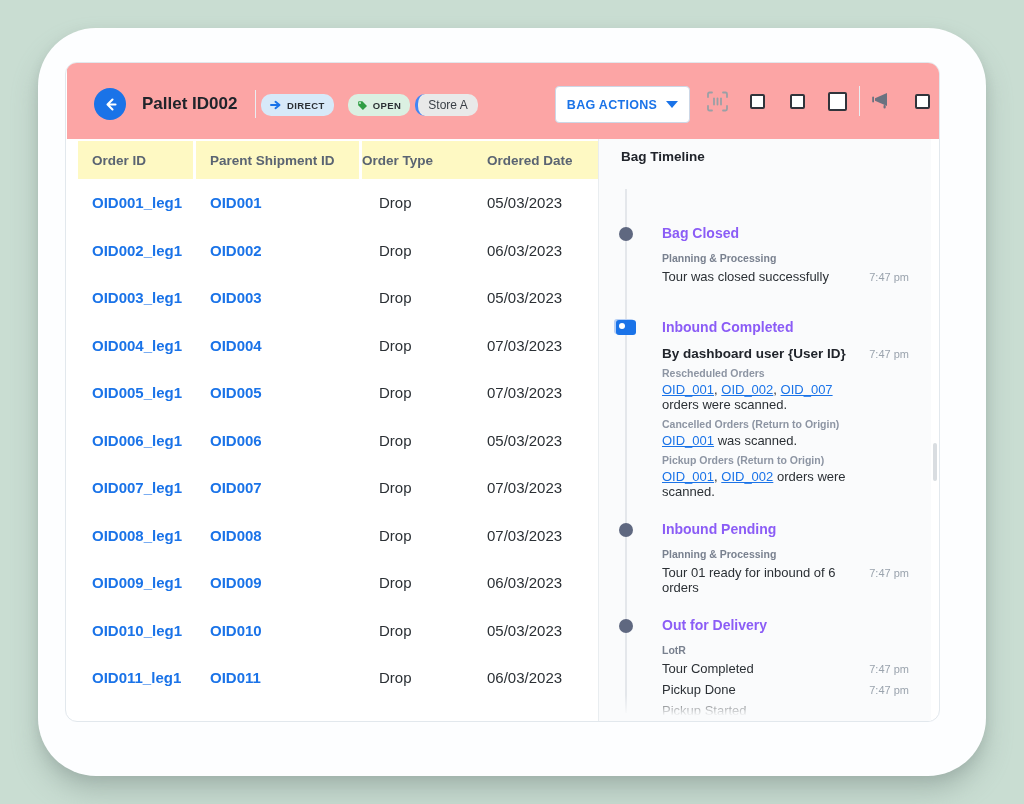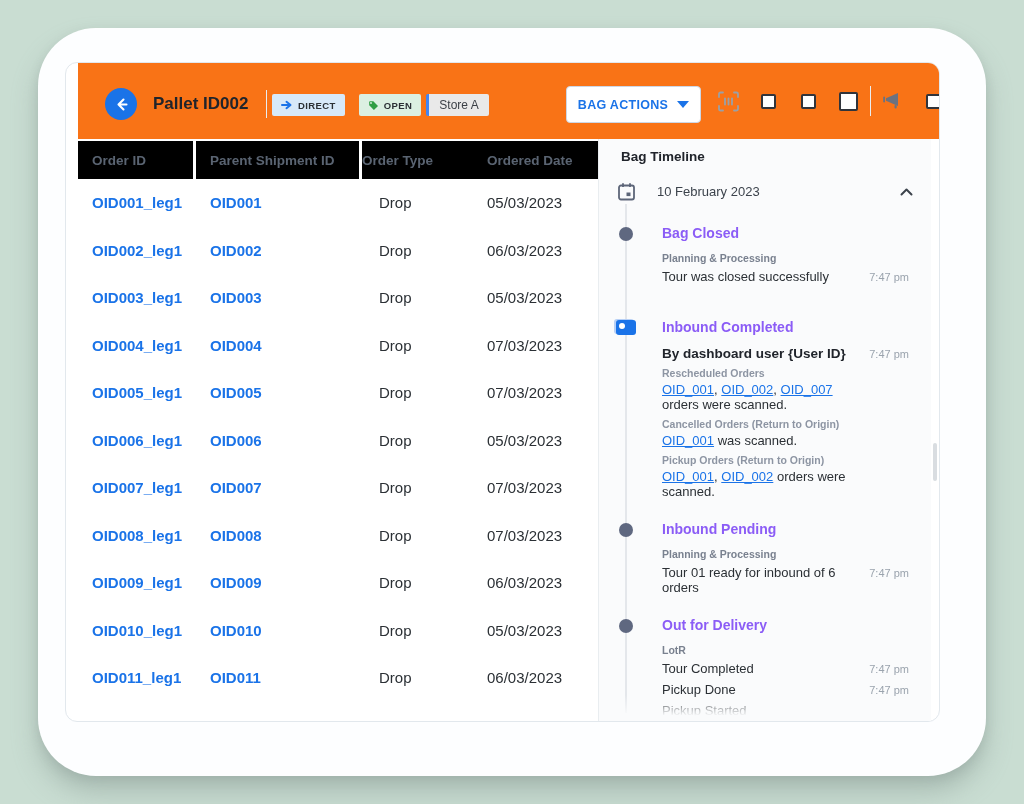--- a/index.html
+++ b/index.html
@@ -16,57 +16,57 @@
     background:#fdfeff; border-radius:58px;
     box-shadow:0 16px 26px rgba(130,148,142,.45), 0 4px 10px rgba(130,148,142,.25);
   }
   
   .card {
     position:absolute; left:65px; top:62px; width:875px; height:660px;
     background:#ffffff; border:1px solid #e2e8ed; border-radius:12px;
     overflow:hidden;
   }
   
-  .hdr { position:absolute; left:12px; top:0; right:0; height:76px; background:#f97316; }
+  .hdr { position:absolute; left:1px; top:0; right:0; height:76px; background:#fca5a5; }
   .back-btn {
     position:absolute; left:27px; top:25px; width:32px; height:32px;
     border-radius:50%; background:#1a73e8; border:none; cursor:pointer;
     display:flex; align-items:center; justify-content:center;
   }
   .page-title {
     position:absolute; left:75px; top:31px;
     font-size:17px; font-weight:700; color:#20242b;
   }
   .hdr-sep { position:absolute; left:188px; top:27px; width:1px; height:28px; background:#e9edf1; }
   .badges { position:absolute; left:194px; top:31px; display:flex; gap:5px; align-items:center; }
   .badge {
     height:22px; display:flex; align-items:center; gap:5px;
     padding:0 9px; font-size:9.5px; font-weight:700; letter-spacing:.4px; color:#2b3035;
-    border-radius:2px;
+    border-radius:10px;
   }
   .badge.direct { background:#d7e9f9; }
   .badge.open { background:#dbf0e2;margin-left:9px; }
   .badge.store { background:#e9e9e9; font-size:12px; font-weight:400; letter-spacing:0;
                  border-left:3px solid #4285f4; padding:0 10px; color:#3a3f46; }
   .bag-actions {
     position:absolute; left:488px; top:23px; width:135px; height:37px;
     background:#fff; border:1px solid #ccd7e6; border-radius:4px; cursor:pointer;
     display:flex; align-items:center; justify-content:center; gap:9px;
     font-family:"Liberation Sans", sans-serif;
     font-size:12.5px; font-weight:700; color:#1a73e8; letter-spacing:.3px;
   }
   .caret-down { width:0; height:0; border-left:6px solid transparent; border-right:6px solid transparent; border-top:7px solid #1a73e8; }
   .toolbar { position:absolute; left:630px; top:0; height:76px; display:flex; align-items:center; gap:0; }
   .tool { width:40px; height:40px; display:flex; align-items:center; justify-content:center; cursor:pointer; background:none; border:none; }
   .sq { width:15px; height:15px; border:2px solid #30343b; border-radius:2px; background:#fff; }
   .sq.lg { width:19px; height:19px; border-width:2.5px; }
   .tb-divider { width:1px; height:30px; background:#e9edf1; margin:0 2px; }
   
   .thead-block {
-    position:absolute; top:78px; height:38px; background:#000000;
+    position:absolute; top:78px; height:38px; background:#fef9c3;
     display:flex; align-items:center;
     font-size:13.5px; font-weight:600; color:#5a6472;
   }
   .th-1 { left:12px; width:115px; padding-left:14px; }
   .th-2 { left:130px; width:163px; padding-left:14px; }
   .th-3 { left:296px; width:236px; }
   .th-3 .th-col2 { position:absolute; left:125px; }
   .rows { position:absolute; left:0; top:116px; width:532px; }
   .row { height:47.5px; display:grid; grid-template-columns:118px 169px 108px 1fr;
          align-items:center; padding-left:26px; }
@@ -264,38 +264,20 @@
         <span class="cell link">OID011</span>
         <span class="cell">Drop</span>
         <span class="cell">06/03/2023</span>
       </div>
     </div>
 
   <div class="panel">
     <div class="panel-title">Bag Timeline</div>
     <div class="tl-connector"></div>
 
-    <div class="date-row">
-      <span class="cal-wrap">
-        <svg width="19" height="20" viewBox="0 0 19 20">
-            <rect x="2" y="3.5" width="15" height="14" rx="2" fill="none" stroke="#5c6578" stroke-width="1.8"></rect>
-            <line x1="6" y1="1.2" x2="6" y2="5" stroke="#5c6578" stroke-width="1.8"></line>
-            <line x1="13" y1="1.2" x2="13" y2="5" stroke="#5c6578" stroke-width="1.8"></line>
-            <rect x="9.5" y="10.5" width="4" height="3.6" fill="#5c6578"></rect>
-          </svg>
-      </span>
-      <span class="date-label">10 February 2023</span>
-      <button class="date-collapse">
-        <span style="display:flex">
-          <svg width="13" height="8" viewBox="0 0 13 8">
-              <path d="M1.5 6.5 L6.5 1.5 L11.5 6.5" stroke="#3c434c" stroke-width="2" fill="none" stroke-linecap="round" stroke-linejoin="round"></path>
-            </svg>
-        </span>
-      </button>
-    </div>
 
     <div id="entries">
         <div class="tl-entry" style="top: 86px;">
           <span class="tl-marker"></span>
           <div class="tl-title">Bag Closed</div>
           <div class="tl-sublabel">Planning &amp; Processing</div>
           <div class="tl-line"><span>Tour was closed successfully</span><span class="tl-time">7:47 pm</span></div>
         </div>
         <div class="tl-entry" style="top: 180px;">
           <span class="tl-marker scan"></span>

